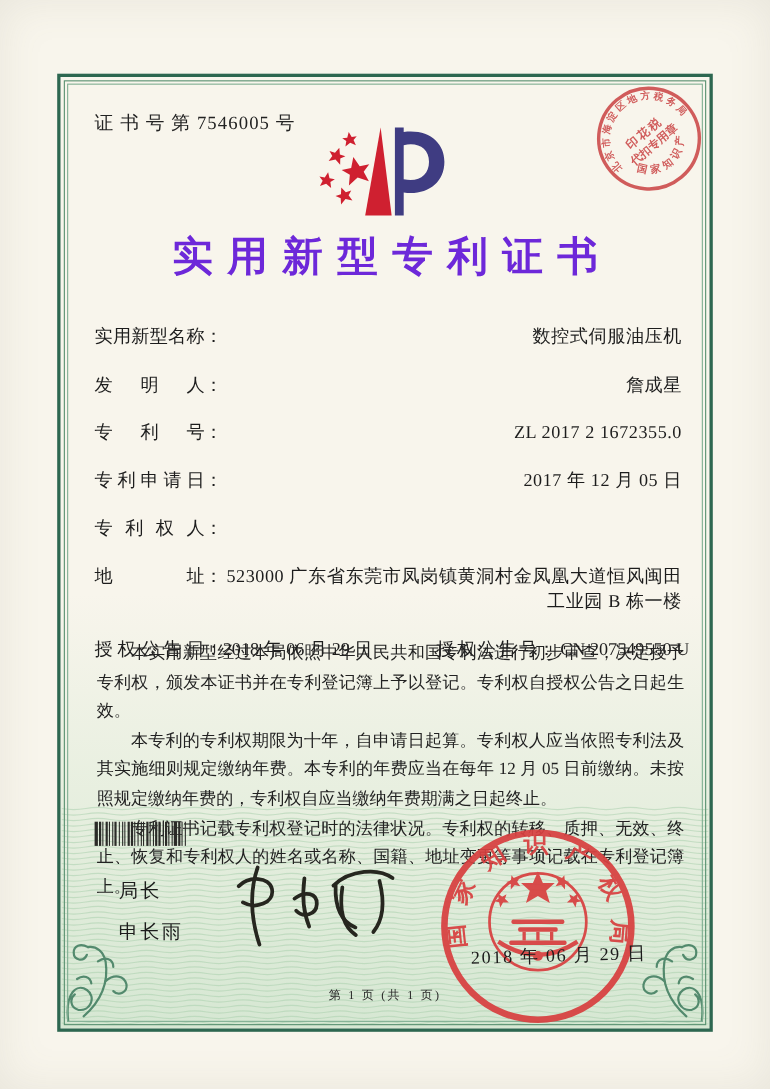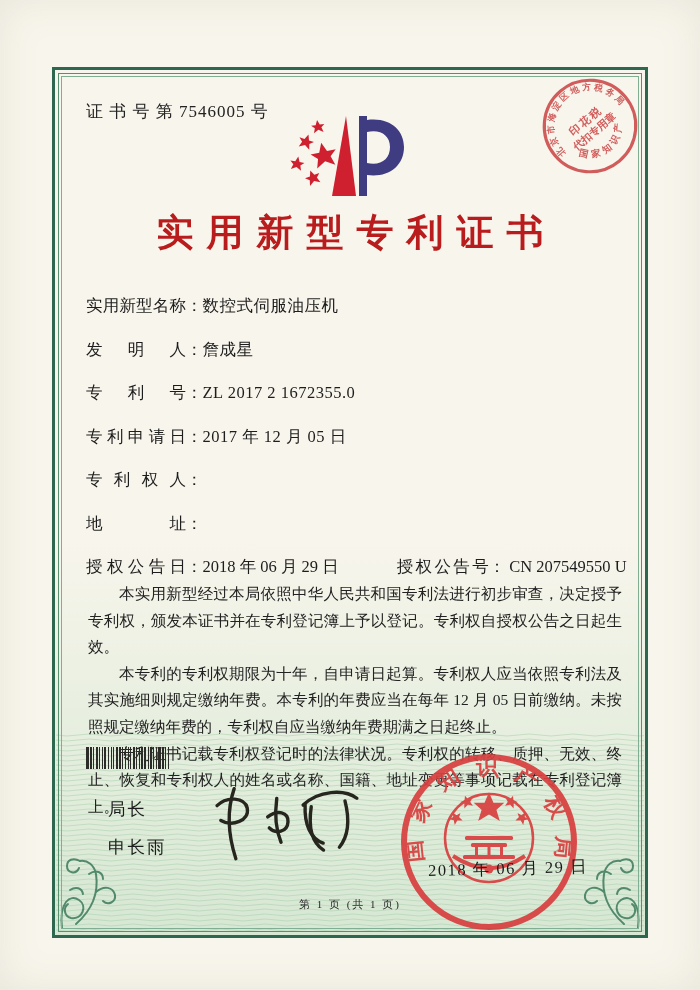--- a/index.html
+++ b/index.html
@@ -17,28 +17,28 @@
   .tint { position:absolute; left:55px; top:540px; width:590px; height:395px; z-index:0;
           background:linear-gradient(180deg, rgba(212,234,212,0) 0%, rgba(200,228,200,.30) 40%, rgba(186,220,190,.55) 100%); }
   .waves { position:absolute; left:56px; top:733px; width:588px; height:202px; z-index:0; }
   .flourish { position:absolute; z-index:1; }
 
   
   .cert-no { position:absolute; left:86px; top:100px; z-index:2; font-size:17px; color:#222;
              letter-spacing:1px; }
   .logo { position:absolute; left:284px; top:112px; width:132px; height:102px; z-index:2; }
   .title { position:absolute; left:0; top:208px; width:100%; text-align:center; z-index:2;
-           font-size:37px; font-weight:700; color:#b91c1c; letter-spacing:13px; text-indent:13px; }
+           font-size:37px; font-weight:700; color:#6d28d9; letter-spacing:13px; text-indent:13px; }
 
   
   .fields { position:absolute; left:86px; top:294px; width:534px; z-index:2; font-size:16.5px; color:#1d1d1d; }
   .frow { display:flex; margin-bottom:20.5px; line-height:23px; }
   .flabel { display:inline-block; width:100px; text-align:justify; text-align-last:justify; flex:0 0 100px; }
   .fcolon { flex:0 0 14px; }
-  .fvalue { flex:1; letter-spacing:.5px; }
+  .fvalue { flex:1; letter-spacing:.5px;text-align:right; }
   .addr2 { margin-top:2px; }
   .grant-row { display:flex; margin-bottom:0; }
   .grant-right { margin-left:58px; white-space:nowrap; }
   .grant-right .flabel { width:92px; flex:0 0 92px; }
 
   
   .bodytext { position:absolute; left:88px; top:581px; width:534px; z-index:2;
               font-size:15.5px; line-height:26.6px; color:#222; text-align:justify; }
   .bodytext p { text-indent:2em; }
 
@@ -174,20 +174,24 @@
         <span class="fcolon">：</span>
       <span class="fvalue">2017 年 12 月 05 日</span>
     </div>
     <div class="frow">
       <span class="flabel">专利权人</span>
         <span class="fcolon">：</span>
     </div>
     <div class="frow">
       <span class="flabel">地址</span>
         <span class="fcolon">：</span>
+      <span class="fvalue">
+        <span>523000 广东省东莞市凤岗镇黄洞村金凤凰大道恒风闽田</span><br>
+        <span class="addr2">工业园 B 栋一楼</span>
+      </span>
     </div>
     <div class="frow grant-row">
       <span class="flabel">授权公告日</span>
         <span class="fcolon">：</span>
       <span style="white-space:nowrap;">2018 年 06 月 29 日</span>
       <span class="grant-right">
         <span class="flabel">授权公告号</span><span class="fcolon">：</span>
         <span>CN 207549550 U</span>
       </span>
     </div>

